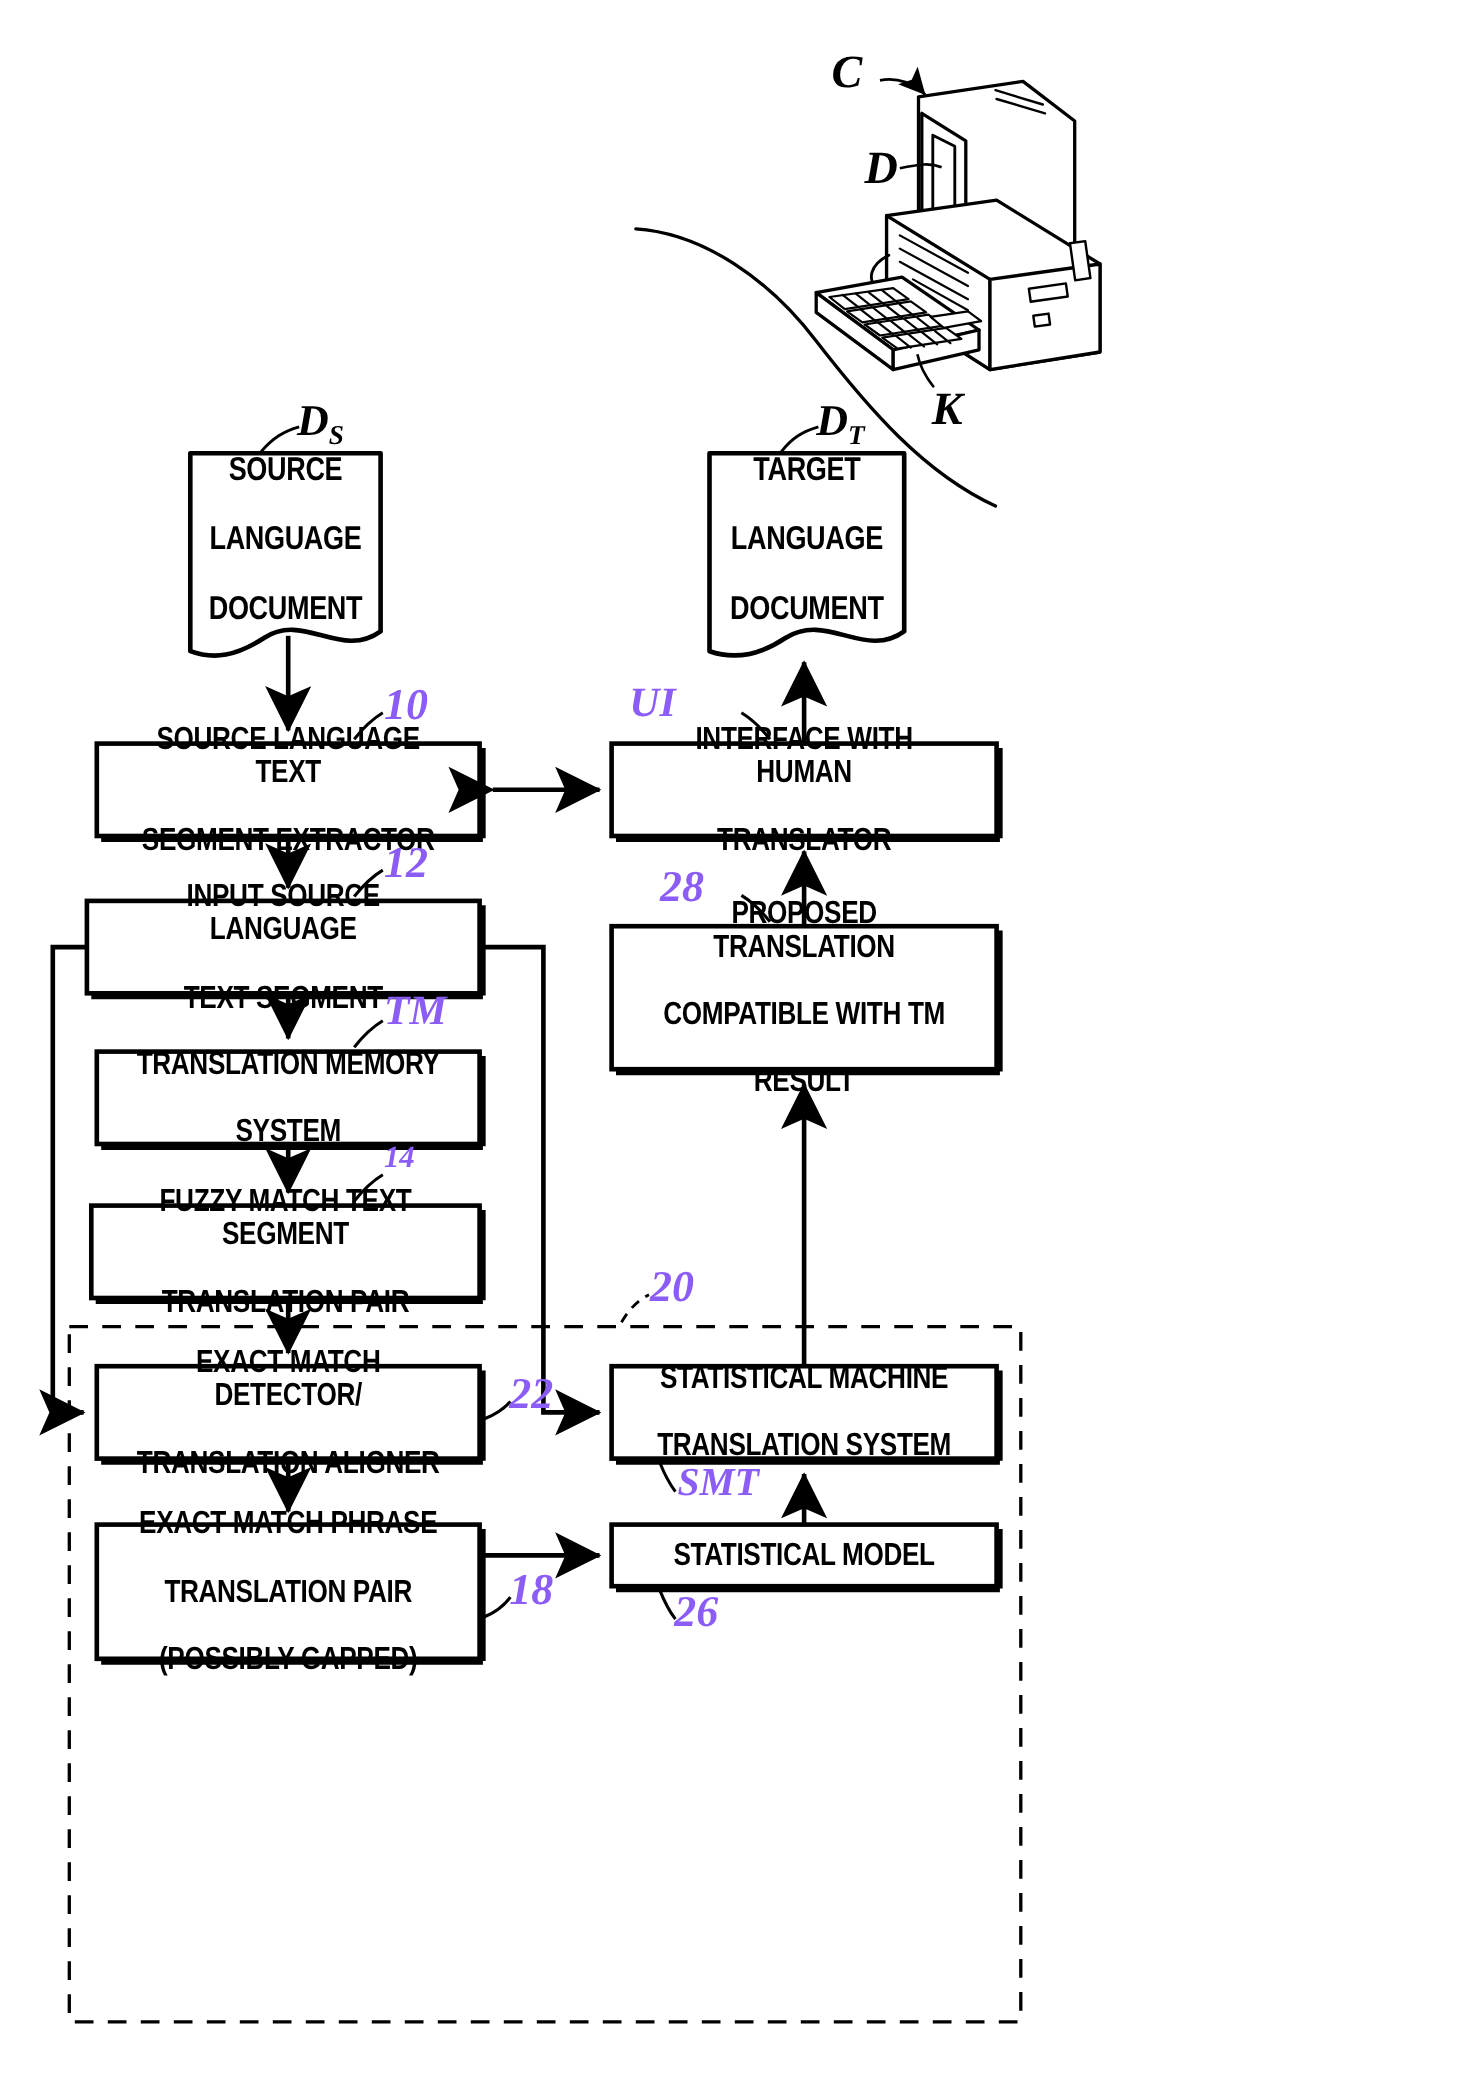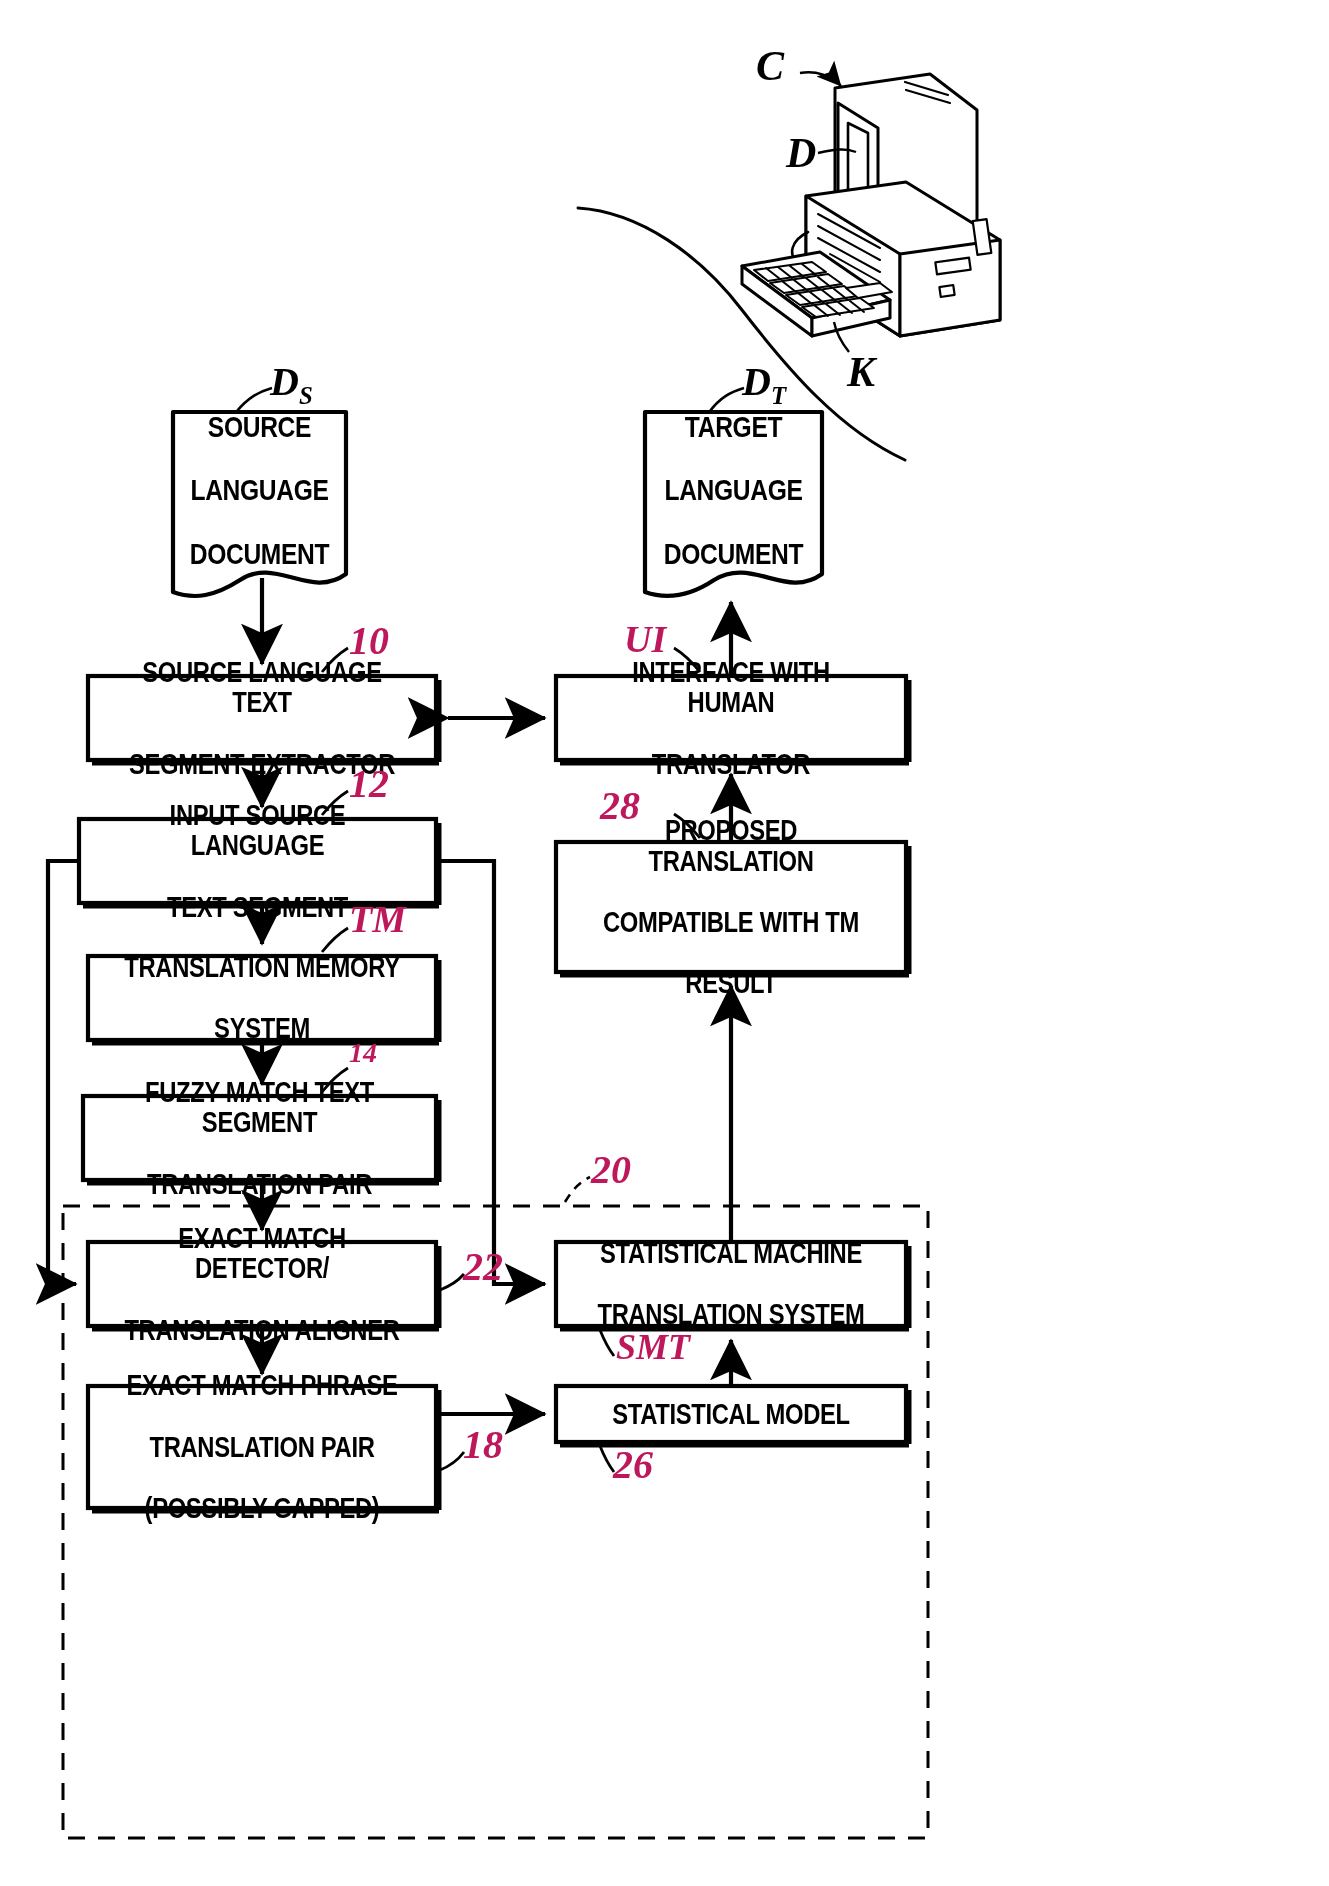--- a/index.html
+++ b/index.html
@@ -4,21 +4,21 @@
 <style>
   html,body{margin:0;padding:0;background:#fff;}
   body{width:1329px;height:1886px;position:relative;overflow:hidden;
        font-family:"Liberation Sans","DejaVu Sans",sans-serif;}
   #stage{position:absolute;left:0;top:0;width:1329px;height:1886px;}
   svg.layer{position:absolute;left:0;top:0;width:1329px;height:1886px;overflow:visible;}
   .boxtxt{position:absolute;display:flex;align-items:center;justify-content:center;
           text-align:center;color:#000;font-weight:700;line-height:1.06;
           letter-spacing:-0.4px;transform:scaleX(0.82);transform-origin:center center;}
   .boxtxt span{display:block;width:100%;}
-  .refnum{position:absolute;color:#be185d;font-weight:700;font-style:italic;
+  .refnum{position:absolute;color:#8b5cf6;font-weight:700;font-style:italic;
           font-family:"Liberation Serif","DejaVu Serif",serif;
           letter-spacing:0px;}
   .reflet{position:absolute;color:#000;font-weight:700;font-style:italic;
           font-family:"Liberation Serif","DejaVu Serif",serif;}
   .reflet sub{font-size:0.62em;font-style:italic;}
 </style>
 </head>
 <body>
 
 <div id="stage">
@@ -300,21 +300,21 @@
 
   <div class="refnum" style="left:349px;top:617px;font-size:40px;">10</div>
   <div class="refnum" style="left:349px;top:760px;font-size:40px;">12</div>
   <div class="refnum" style="left:349px;top:897px;font-size:38px;">TM</div>
   <div class="refnum" style="left:349px;top:1037px;font-size:28px;">14</div>
   <div class="refnum" style="left:591px;top:1146px;font-size:40px;">20</div>
   <div class="refnum" style="left:463px;top:1243px;font-size:40px;">22</div>
   <div class="refnum" style="left:463px;top:1421px;font-size:40px;">18</div>
   <div class="refnum" style="left:613px;top:1441px;font-size:40px;">26</div>
   <div class="refnum" style="left:600px;top:782px;font-size:40px;">28</div>
-  <div class="refnum" style="left:624px;top:617px;font-size:38px;">UI</div>
+  <div class="refnum" style="left:572px;top:617px;font-size:38px;">UI</div>
   <div class="refnum" style="left:616px;top:1326px;font-size:36px;">SMT</div>
 
   <div class="reflet" style="left:270px;top:358px;font-size:40px;">
     <span>D</span><sub>S</sub>
   </div>
   <div class="reflet" style="left:742px;top:358px;font-size:40px;text-align:center;">
     <span>D</span><sub>T</sub>
   </div>
   <div class="reflet" style="left:756px;top:42px;font-size:42px;">C</div>
   <div class="reflet" style="left:786px;top:129px;font-size:42px;">D</div>

